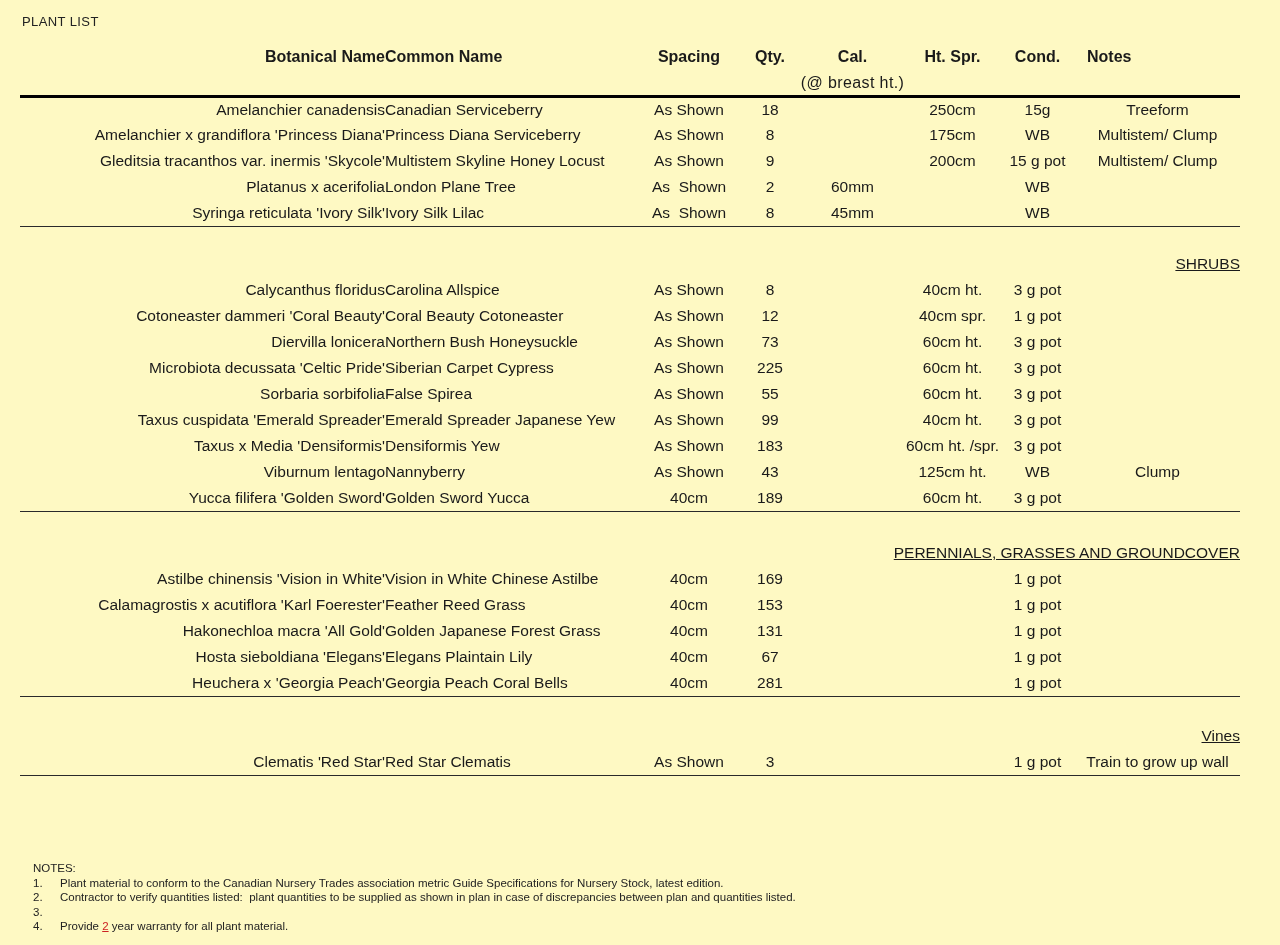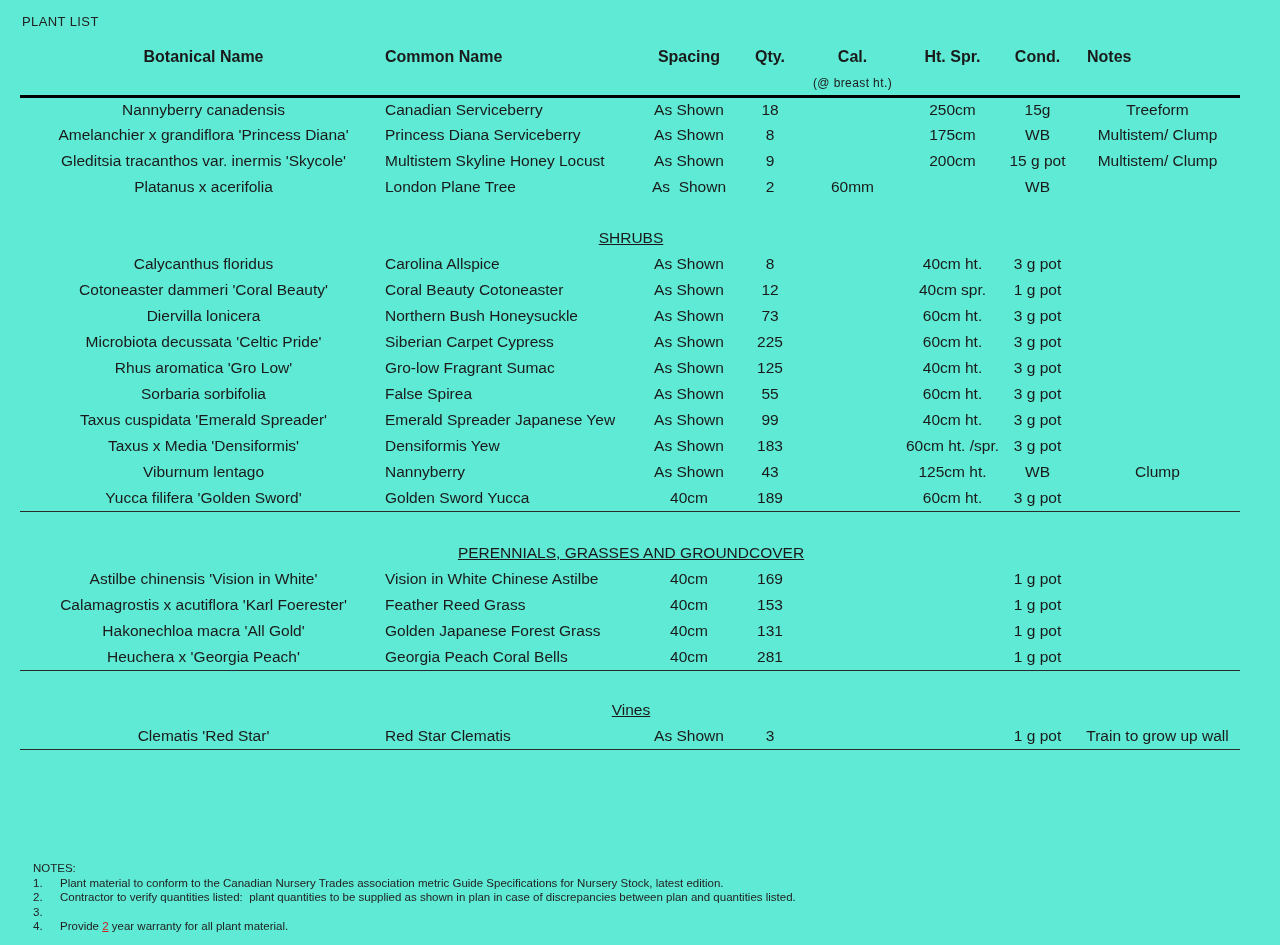--- a/index.html
+++ b/index.html
@@ -4,42 +4,42 @@
 <style>
   * { margin:0; padding:0; box-sizing:border-box; }
   html, body { background:#ffffff; }
   body {
     width:1280px; height:945px;
     font-family:"Liberation Sans", sans-serif;
     color:#1a1a1a;
     position:relative;
     overflow:hidden;
   }
-  .page { position:absolute; top:0; left:0; width:1280px; height:945px; background:#5eead4; }
+  .page { position:absolute; top:0; left:0; width:1280px; height:945px; background:#fef9c3; }
 
   .doc-title {
     position:absolute; top:14px; left:22px;
     font-size:13px; letter-spacing:0.4px; color:#222;
   }
 
   table.plant-table {
     position:absolute; top:42px; left:20px;
     width:1220px;
     border-collapse:collapse; table-layout:fixed;
   }
   th, td {
     padding:0; font-weight:normal; vertical-align:middle;
     white-space:pre; overflow:visible; font-size:15.5px;
   }
   thead tr.head-main th { font-weight:bold; font-size:16px; height:30px; }
-  thead tr.head-sub th { font-size:12px; height:24px; letter-spacing:0.4px; border-bottom:3px solid #000000; }
+  thead tr.head-sub th { font-size:16px; height:24px; letter-spacing:0.4px; border-bottom:3px solid #000000; }
   thead tr.head-sub th.sub-cal { text-align:center; }
 
   
-  .c1 { text-align:center; padding-left:2px;margin-top:8px; }
+  .c1 { text-align:right; padding-left:2px;margin-top:8px; }
   .c2 { text-align:left; }
   .c3 { text-align:center; padding-left:8px; }
   .c4, .c5, .c6, .c7, .c8 { text-align:center; }
   thead th.c8 { text-align:left; padding-left:12px;margin-top:20px; }
 
   tr.section-label-row td { height:27px; }
   .section-label { text-decoration:underline; font-size:15.5px; }
   tr.data-row td { height:26px; }
   tr.section-end td { border-bottom:1.5px solid #2a2a2a; }
   tr.spacer td { border:none; }
@@ -83,21 +83,21 @@
         <th class="c8">Notes</th>
       </tr>
       <tr class="head-sub">
         <th colspan="4"></th>
         <th class="sub-cal">(@ breast ht.)</th>
         <th colspan="3"></th>
       </tr>
     </thead>
     <tbody>
         <tr class="data-row">
-          <td class="c1">Nannyberry canadensis</td>
+          <td class="c1">Amelanchier canadensis</td>
           <td class="c2">Canadian Serviceberry</td>
           <td class="c3">As Shown</td>
           <td class="c4">18</td>
           <td class="c5"></td>
           <td class="c6">250cm</td>
           <td class="c7">15g</td>
           <td class="c8">Treeform</td>
         </tr>
         <tr class="data-row">
           <td class="c1">Amelanchier x grandiflora 'Princess Diana'</td>
@@ -122,20 +122,30 @@
         <tr class="data-row">
           <td class="c1">Platanus x acerifolia</td>
           <td class="c2">London Plane Tree</td>
           <td class="c3">As  Shown</td>
           <td class="c4">2</td>
           <td class="c5">60mm</td>
           <td class="c6"></td>
           <td class="c7">WB</td>
           <td class="c8"></td>
         </tr>
+        <tr class="data-row section-end">
+          <td class="c1">Syringa reticulata 'Ivory Silk'</td>
+          <td class="c2">Ivory Silk Lilac</td>
+          <td class="c3">As  Shown</td>
+          <td class="c4">8</td>
+          <td class="c5">45mm</td>
+          <td class="c6"></td>
+          <td class="c7">WB</td>
+          <td class="c8"></td>
+        </tr>
         <tr class="spacer">
           <td colspan="8" style="height: 24px;"></td>
         </tr>
         <tr class="section-label-row">
           <td colspan="8" class="c1"><span class="section-label">SHRUBS</span></td>
         </tr>
         <tr class="data-row">
           <td class="c1">Calycanthus floridus</td>
           <td class="c2">Carolina Allspice</td>
           <td class="c3">As Shown</td>
@@ -165,30 +175,20 @@
           <td class="c7">3 g pot</td>
           <td class="c8"></td>
         </tr>
         <tr class="data-row">
           <td class="c1">Microbiota decussata 'Celtic Pride'</td>
           <td class="c2">Siberian Carpet Cypress</td>
           <td class="c3">As Shown</td>
           <td class="c4">225</td>
           <td class="c5"></td>
           <td class="c6">60cm ht.</td>
-          <td class="c7">3 g pot</td>
-          <td class="c8"></td>
-        </tr>
-        <tr class="data-row">
-          <td class="c1">Rhus aromatica 'Gro Low'</td>
-          <td class="c2">Gro-low Fragrant Sumac</td>
-          <td class="c3">As Shown</td>
-          <td class="c4">125</td>
-          <td class="c5"></td>
-          <td class="c6">40cm ht.</td>
           <td class="c7">3 g pot</td>
           <td class="c8"></td>
         </tr>
         <tr class="data-row">
           <td class="c1">Sorbaria sorbifolia</td>
           <td class="c2">False Spirea</td>
           <td class="c3">As Shown</td>
           <td class="c4">55</td>
           <td class="c5"></td>
           <td class="c6">60cm ht.</td>
@@ -259,20 +259,30 @@
           <td class="c5"></td>
           <td class="c6"></td>
           <td class="c7">1 g pot</td>
           <td class="c8"></td>
         </tr>
         <tr class="data-row">
           <td class="c1">Hakonechloa macra 'All Gold'</td>
           <td class="c2">Golden Japanese Forest Grass</td>
           <td class="c3">40cm</td>
           <td class="c4">131</td>
+          <td class="c5"></td>
+          <td class="c6"></td>
+          <td class="c7">1 g pot</td>
+          <td class="c8"></td>
+        </tr>
+        <tr class="data-row">
+          <td class="c1">Hosta sieboldiana 'Elegans'</td>
+          <td class="c2">Elegans Plaintain Lily</td>
+          <td class="c3">40cm</td>
+          <td class="c4">67</td>
           <td class="c5"></td>
           <td class="c6"></td>
           <td class="c7">1 g pot</td>
           <td class="c8"></td>
         </tr>
         <tr class="data-row section-end">
           <td class="c1">Heuchera x 'Georgia Peach'</td>
           <td class="c2">Georgia Peach Coral Bells</td>
           <td class="c3">40cm</td>
           <td class="c4">281</td>

